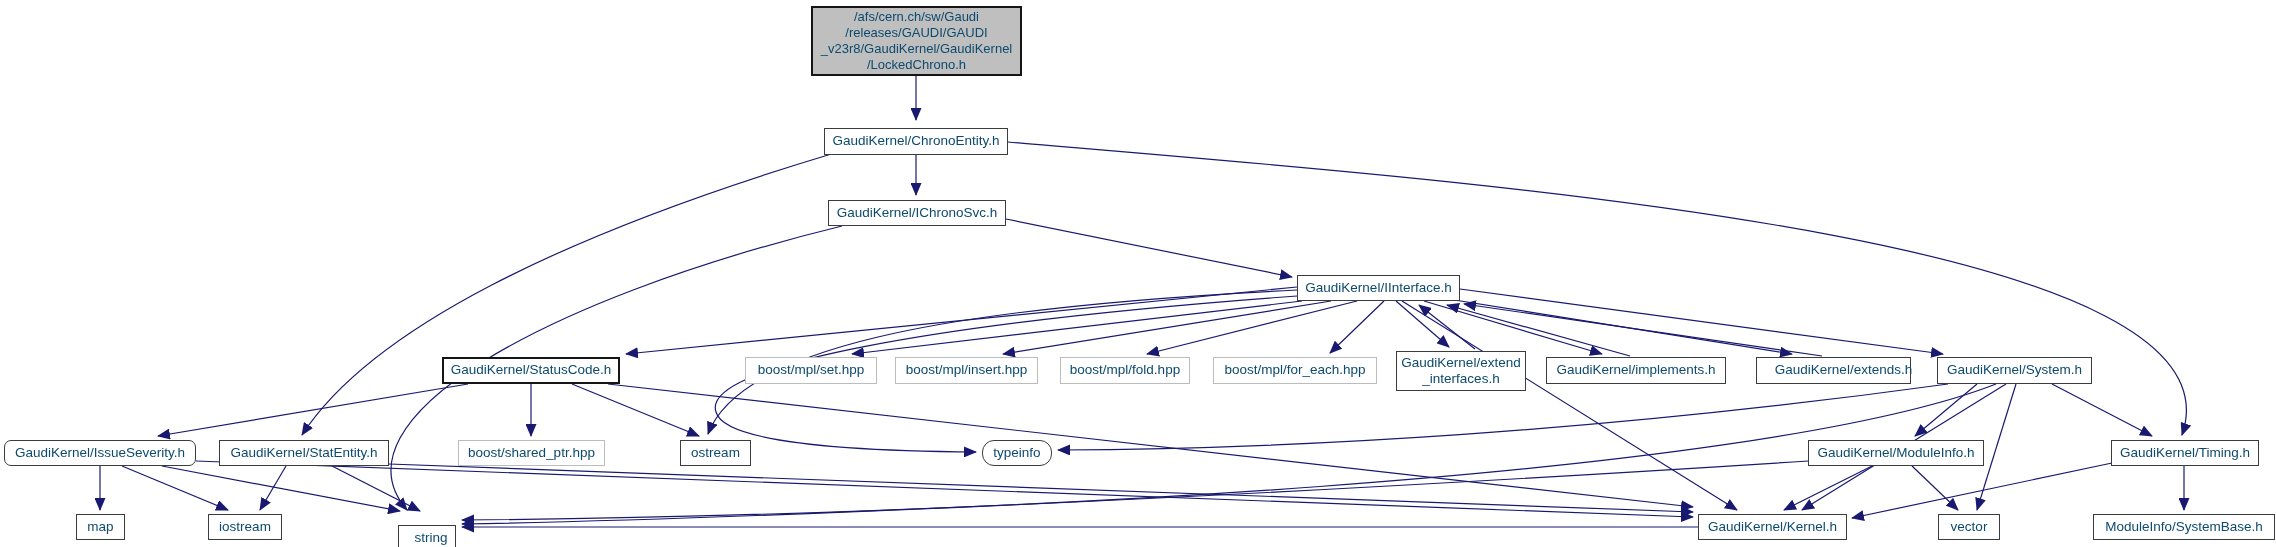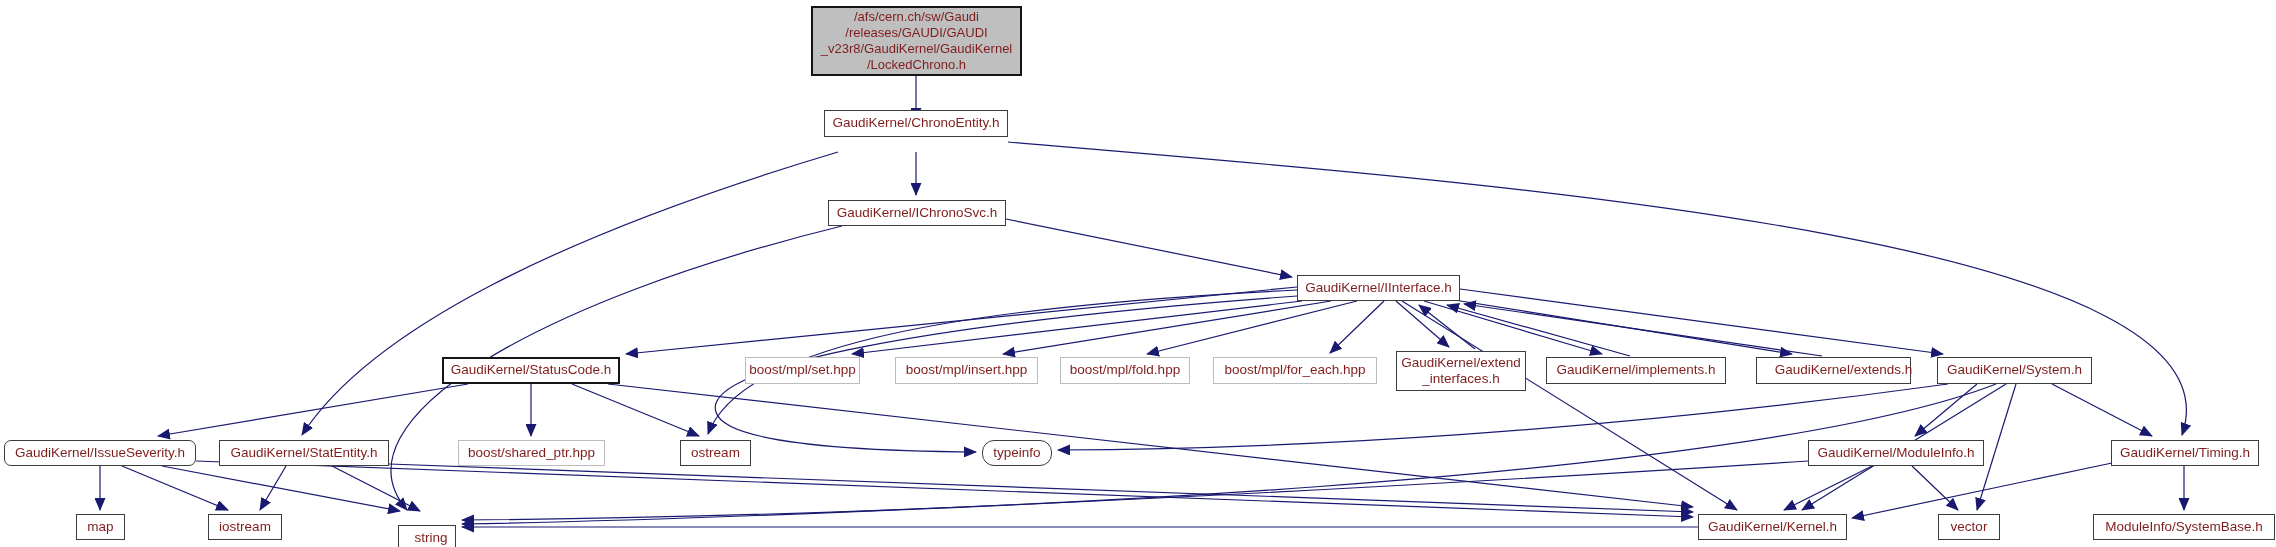--- a/index.html
+++ b/index.html
@@ -12,21 +12,21 @@
   }
   .canvas svg{position:absolute;left:0;top:0;width:2276px;height:547px;}
   .node{
     position:absolute;
     box-sizing:border-box;
     background:#ffffff;
     border:1px solid #3c3c3c;
     display:flex;align-items:center;justify-content:center;
     text-align:center;
     font-size:13.5px;line-height:1.22;
-    color:#7f1d1d;
+    color:#0c4a6e;
     white-space:pre-line;
     cursor:default;
   }
   .node.external{border-color:#bcbcbc;}
   .node.bold{border:2px solid #151515;}
   .node.root{
     background:#bfbfbf;
     border:2px solid #151515;
     font-size:13px;line-height:16px;
   }
@@ -84,25 +84,25 @@
       <path d="M1912,466 L1958,510" fill="none" stroke="#191970" stroke-width="1.2" marker-end="url(#arrow)"></path>
       <path d="M2112,463 L1852,518" fill="none" stroke="#191970" stroke-width="1.2" marker-end="url(#arrow)"></path>
       <path d="M2184,466 L2184,510" fill="none" stroke="#191970" stroke-width="1.2" marker-end="url(#arrow)"></path>
       <path d="M1698,527 L462,527" fill="none" stroke="#191970" stroke-width="1.2" marker-end="url(#arrow)"></path>
     </svg>
   <div>
       <div class="node root" style="left: 811px; top: 6px; width: 211px; height: 70px;">/afs/cern.ch/sw/Gaudi
 /releases/GAUDI/GAUDI
 _v23r8/GaudiKernel/GaudiKernel
 /LockedChrono.h</div>
-      <div class="node" style="left: 824px; top: 110px; width: 184px; height: 27px;">GaudiKernel/ChronoEntity.h</div>
+      <div class="node" style="left: 824px; top: 128px; width: 184px; height: 27px;">GaudiKernel/ChronoEntity.h</div>
       <div class="node" style="left: 828px; top: 200px; width: 178px; height: 26px;">GaudiKernel/IChronoSvc.h</div>
       <div class="node" style="left: 1297px; top: 275px; width: 163px; height: 26px;">GaudiKernel/IInterface.h</div>
       <div class="node bold" style="left: 442px; top: 357px; width: 178px; height: 27px;">GaudiKernel/StatusCode.h</div>
-      <div class="node external" style="left: 745px; top: 357px; width: 115px; height: 27px;">boost/mpl/set.hpp</div>
+      <div class="node external" style="left: 745px; top: 357px; width: 132px; height: 27px;">boost/mpl/set.hpp</div>
       <div class="node external" style="left: 895px; top: 357px; width: 143px; height: 27px;">boost/mpl/insert.hpp</div>
       <div class="node external" style="left: 1060px; top: 357px; width: 130px; height: 27px;">boost/mpl/fold.hpp</div>
       <div class="node external" style="left: 1213px; top: 357px; width: 164px; height: 27px;">boost/mpl/for_each.hpp</div>
       <div class="node" style="left: 1396px; top: 351px; width: 130px; height: 40px;">GaudiKernel/extend
 _interfaces.h</div>
       <div class="node" style="left: 1546px; top: 357px; width: 180px; height: 27px;">GaudiKernel/implements.h</div>
       <div class="node" style="left: 1756px; top: 357px; width: 155px; height: 27px; padding-left: 20px;">GaudiKernel/extends.h</div>
       <div class="node" style="left: 1937px; top: 357px; width: 155px; height: 27px;">GaudiKernel/System.h</div>
       <div class="node" style="left: 4px; top: 440px; width: 192px; height: 26px; border-radius: 7px;">GaudiKernel/IssueSeverity.h</div>
       <div class="node" style="left: 219px; top: 440px; width: 170px; height: 26px;">GaudiKernel/StatEntity.h</div>

